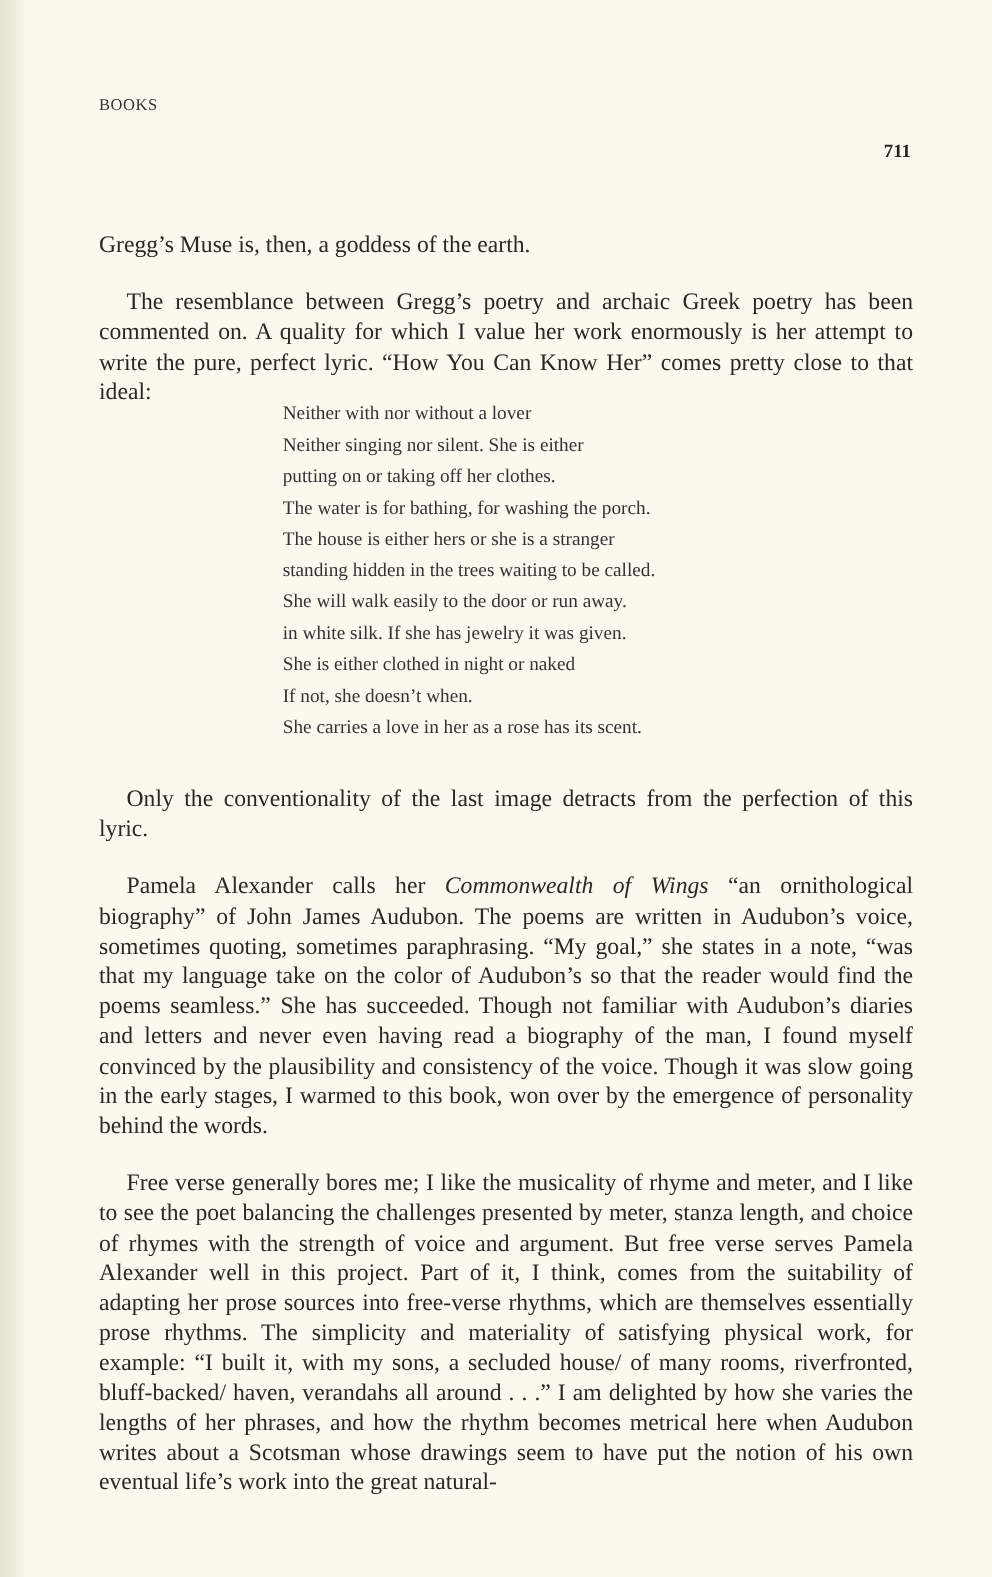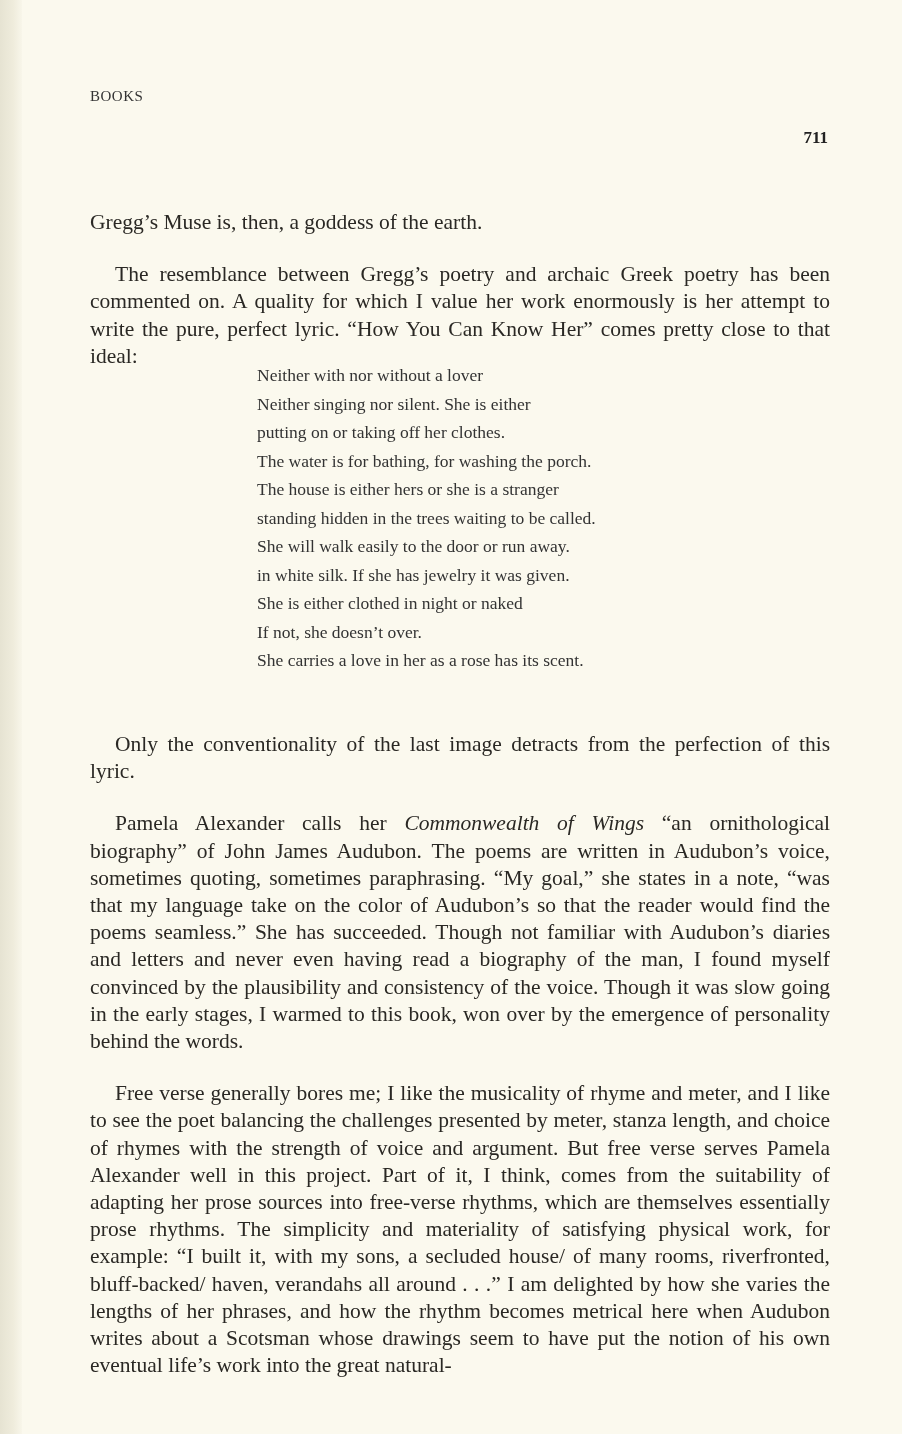--- a/index.html
+++ b/index.html
@@ -34,21 +34,21 @@
     text-align: justify; hyphens: manual;
   }
   .body-text p { margin: 0; }
   .body-text p.indent { text-indent: 25px; margin-top: 25px; }
   .block1 { top: 209px; }
   .poem {
     position: absolute; left: 167px; top: 361px;
     font-size: 17.5px; line-height: 28.5px; color: #333;
   }
   .poem .line { display: block; white-space: nowrap; }
-  .block2 { top: 706px; }
+  .block2 { top: 688px; }
   .block2 em { }
 </style>
 </head>
 <body>
 
 <div class="gutter"></div>
 
 <div class="page">
 
   <div class="running-head">
@@ -64,21 +64,21 @@
   <div class="poem">
     <span class="line">Neither with nor without a lover</span>
     <span class="line">Neither singing nor silent. She is either</span>
     <span class="line">putting on or taking off her clothes.</span>
     <span class="line">The water is for bathing, for washing the porch.</span>
     <span class="line">The house is either hers or she is a stranger</span>
     <span class="line">standing hidden in the trees waiting to be called.</span>
     <span class="line">She will walk easily to the door or run away.</span>
     <span class="line">in white silk. If she has jewelry it was given.</span>
     <span class="line">She is either clothed in night or naked</span>
-    <span class="line">If not, she doesn’t over.</span>
+    <span class="line">If not, she doesn’t when.</span>
     <span class="line">She carries a love in her as a rose has its scent.</span>
   </div>
 
   <div class="body-text block2">
     <p class="indent">Only the conventionality of the last image detracts from the perfec­tion of this lyric.</p>
     <p class="indent"><span>Pamela Alexander calls her </span><em>Commonwealth of Wings</em><span> “an ornithological biography” of John James Audubon. The poems are written in Audubon’s voice, sometimes quoting, sometimes paraphrasing. “My goal,” she states in a note, “was that my language take on the color of Audubon’s so that the reader would find the poems seamless.” She has succeeded. Though not familiar with Audubon’s diaries and letters and never even having read a biography of the man, I found myself convinced by the plausibility and consistency of the voice. Though it was slow going in the early stages, I warmed to this book, won over by the emergence of personality behind the words.</span></p>
     <p class="indent">Free verse generally bores me; I like the musicality of rhyme and meter, and I like to see the poet balancing the challenges presented by meter, stanza length, and choice of rhymes with the strength of voice and argument. But free verse serves Pamela Alexander well in this project. Part of it, I think, comes from the suitability of adapting her prose sources into free-verse rhythms, which are themselves essentially prose rhythms. The simplicity and materiality of satisfying physical work, for example: “I built it, with my sons, a secluded house/ of many rooms, riverfronted, bluff-backed/ haven, verandahs all around . . .” I am delighted by how she varies the lengths of her phrases, and how the rhythm becomes metri­cal here when Audubon writes about a Scotsman whose drawings seem to have put the notion of his own eventual life’s work into the great natural-</p>
   </div>
 
 </div>

